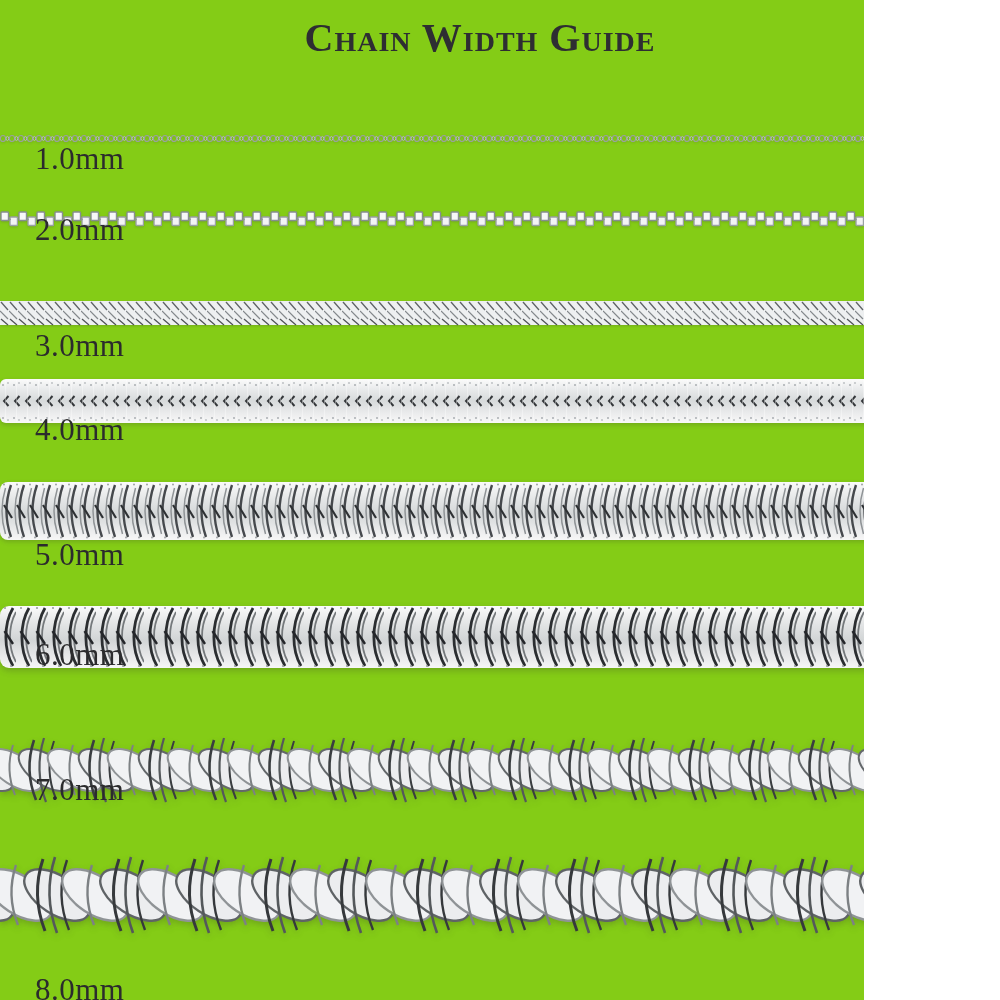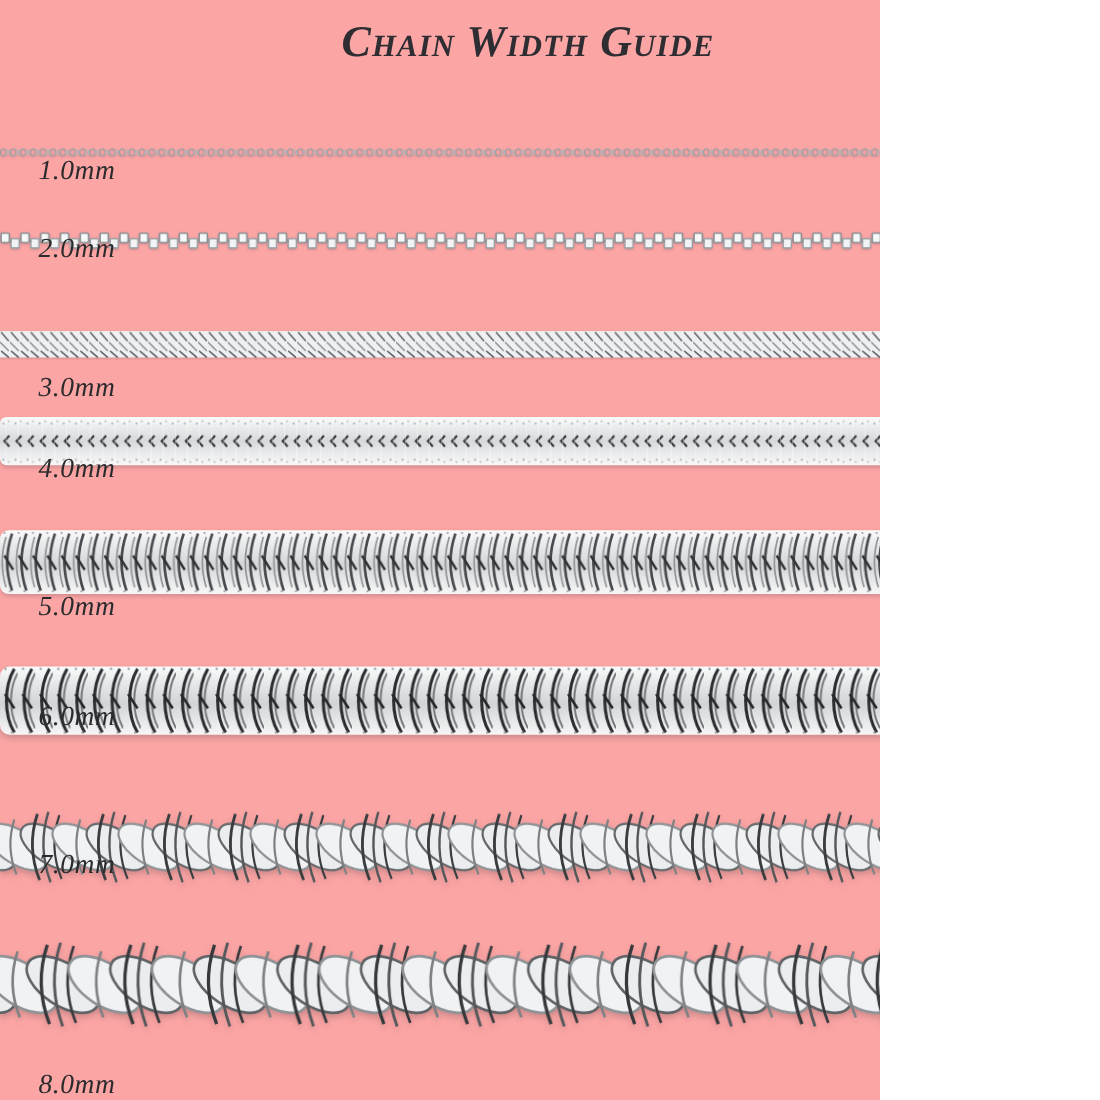--- a/index.html
+++ b/index.html
@@ -1,31 +1,31 @@
 <!DOCTYPE html>
 <html><head>
 <meta charset="utf-8">
 <style>
   html,body{margin:0;padding:0;background:#ffffff;}
   .page{
-    position:relative;width:800px;height:1000px;background:#fca5a5;
-    overflow:hidden;font-family:"Liberation Serif", serif;font-style:italic;
+    position:relative;width:864px;height:1000px;background:#84cc16;
+    overflow:hidden;font-family:"Liberation Serif", serif;
   }
   .title{
     position:absolute;top:14px;left:0;width:960px;margin:0;
     text-align:center;font-size:40px;font-weight:600;letter-spacing:1px;
     font-variant:small-caps;color:#2e2e32;
   }
   .chain{position:absolute;left:0;width:1000px;line-height:0;}
   .chain svg{display:block;}
   .shadow-sm svg{filter:drop-shadow(0 1.5px 1px rgba(40,40,40,.18));}
   .shadow-md svg{filter:drop-shadow(0 2.5px 2px rgba(40,40,40,.20));}
   .shadow-lg svg{filter:drop-shadow(0 3.5px 3px rgba(40,40,40,.22));}
   .size-label{
-    position:absolute;left:35px;font-size:25px;line-height:1.05;
+    position:absolute;left:35px;font-size:31px;line-height:1.05;
     color:#2b2b2d;letter-spacing:.5px;
   }
 </style>
 </head>
 <body>
 
 <div class="page">
 
   <h1 class="title">Chain Width Guide</h1>
 
@@ -62,21 +62,21 @@
         <pattern id="p3" width="9" height="34" patternUnits="userSpaceOnUse">
           <path d="M1 6 L8 14" stroke="#5f6367" stroke-width="1.4" fill="none"></path>
           <path d="M0 15 L8 23" stroke="#83878b" stroke-width="1.2" fill="none"></path>
           <path d="M1 23 L8 29" stroke="#4f5256" stroke-width="1.3" fill="none"></path>
         </pattern>
       </defs>
       <rect y="5" width="1000" height="24" fill="#eef0f1"></rect>
       <rect width="1000" height="34" fill="url(#p3)"></rect>
     </svg>
   </div>
-  <div class="size-label" style="top:340px">3.0mm</div>
+  <div class="size-label" style="top:330px">3.0mm</div>
 
   <div class="chain shadow-md" style="top:378px;height:46px">
     <svg width="1000" height="46">
       <defs>
         <linearGradient id="g4" x1="0" y1="0" x2="0" y2="1">
           <stop offset="0" stop-color="#fbfbfb"></stop>
             <stop offset=".25" stop-color="#e7e9ea"></stop>
           <stop offset=".5" stop-color="#d7dadb"></stop>
             <stop offset=".75" stop-color="#e9eaeb"></stop>
           <stop offset="1" stop-color="#f8f8f8"></stop>

